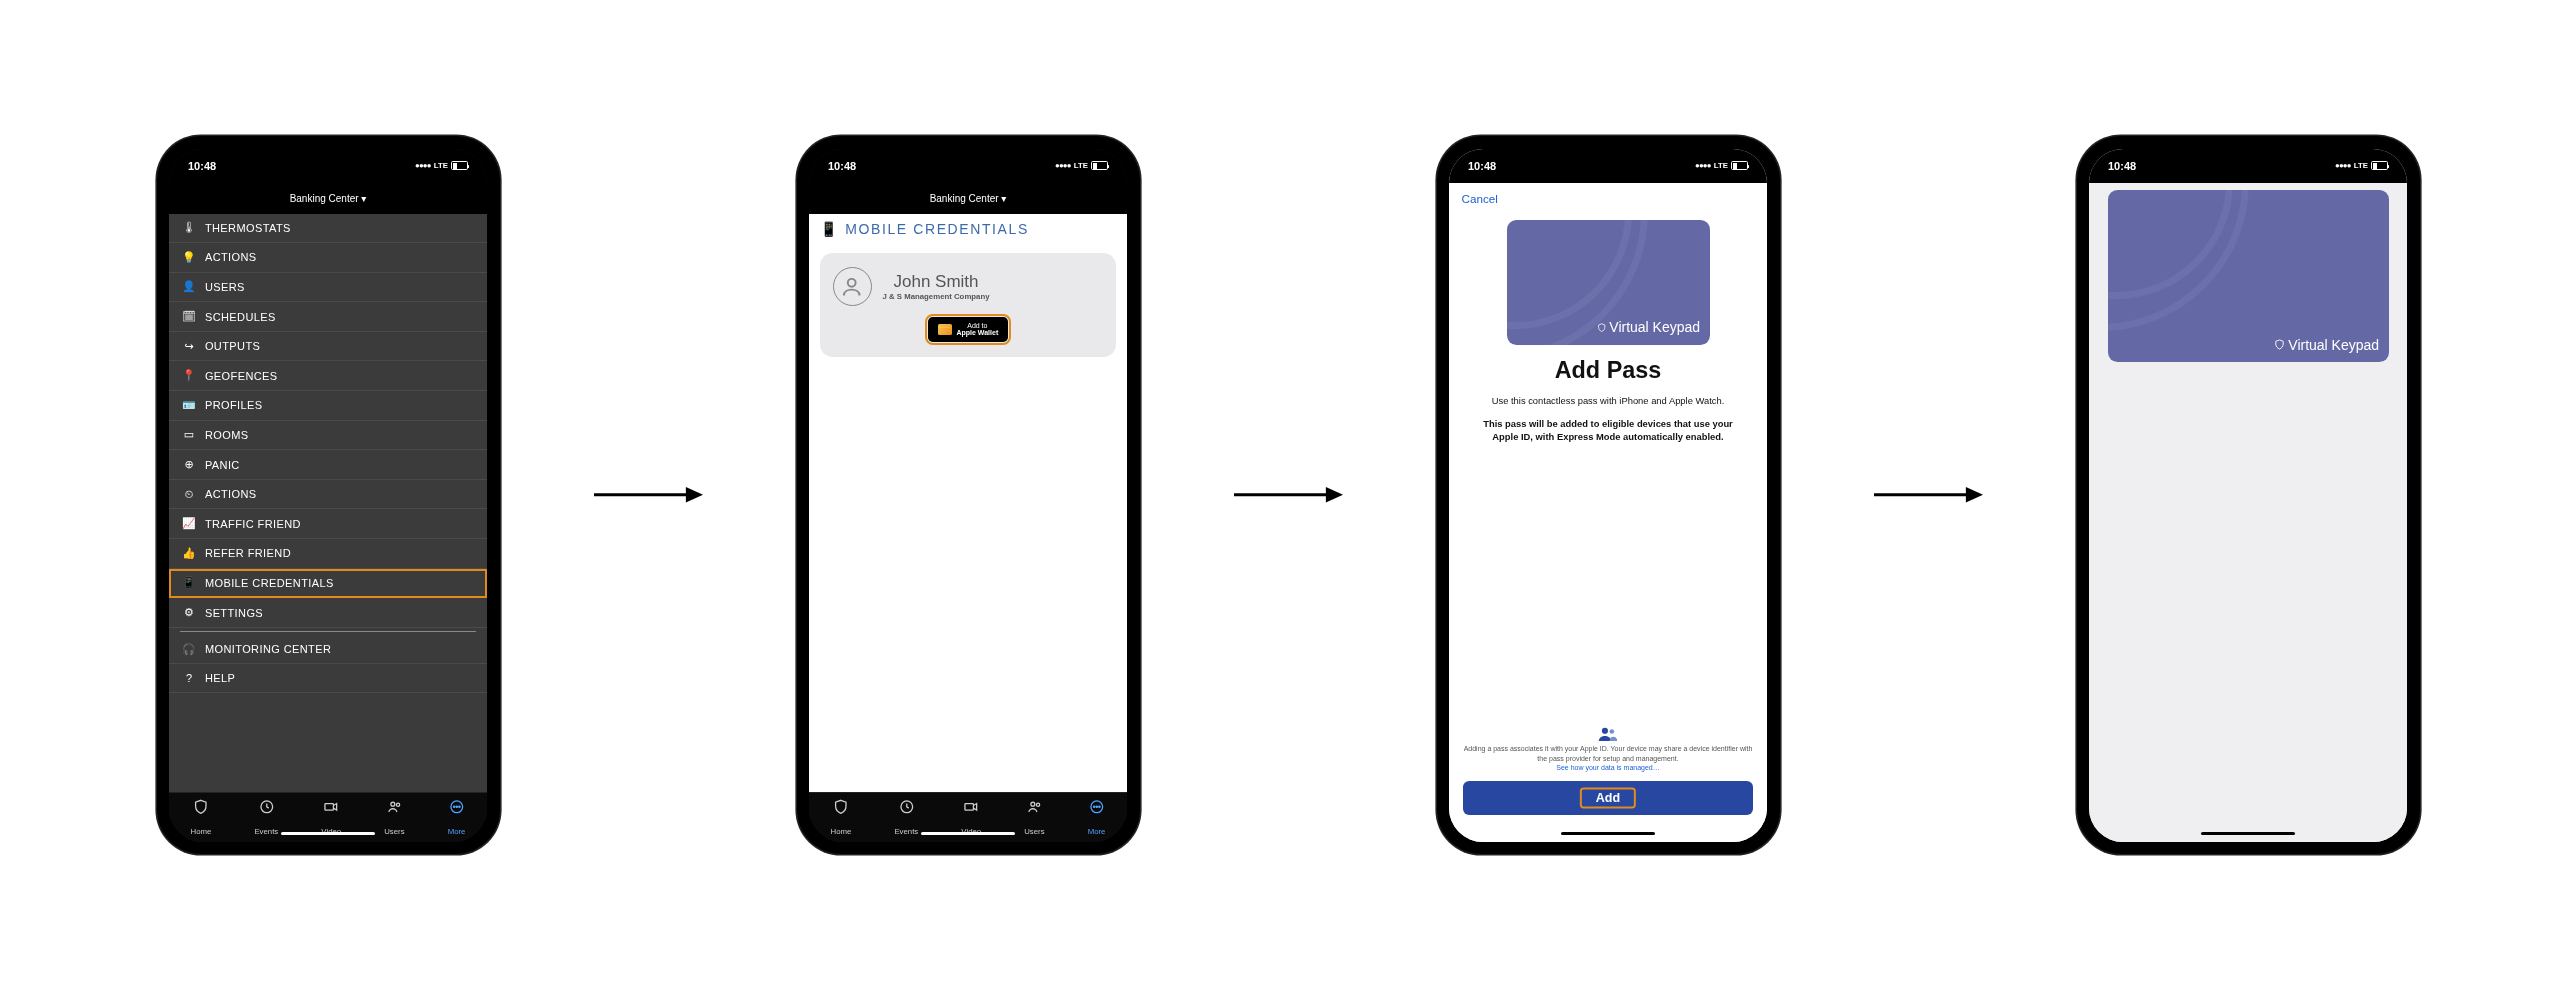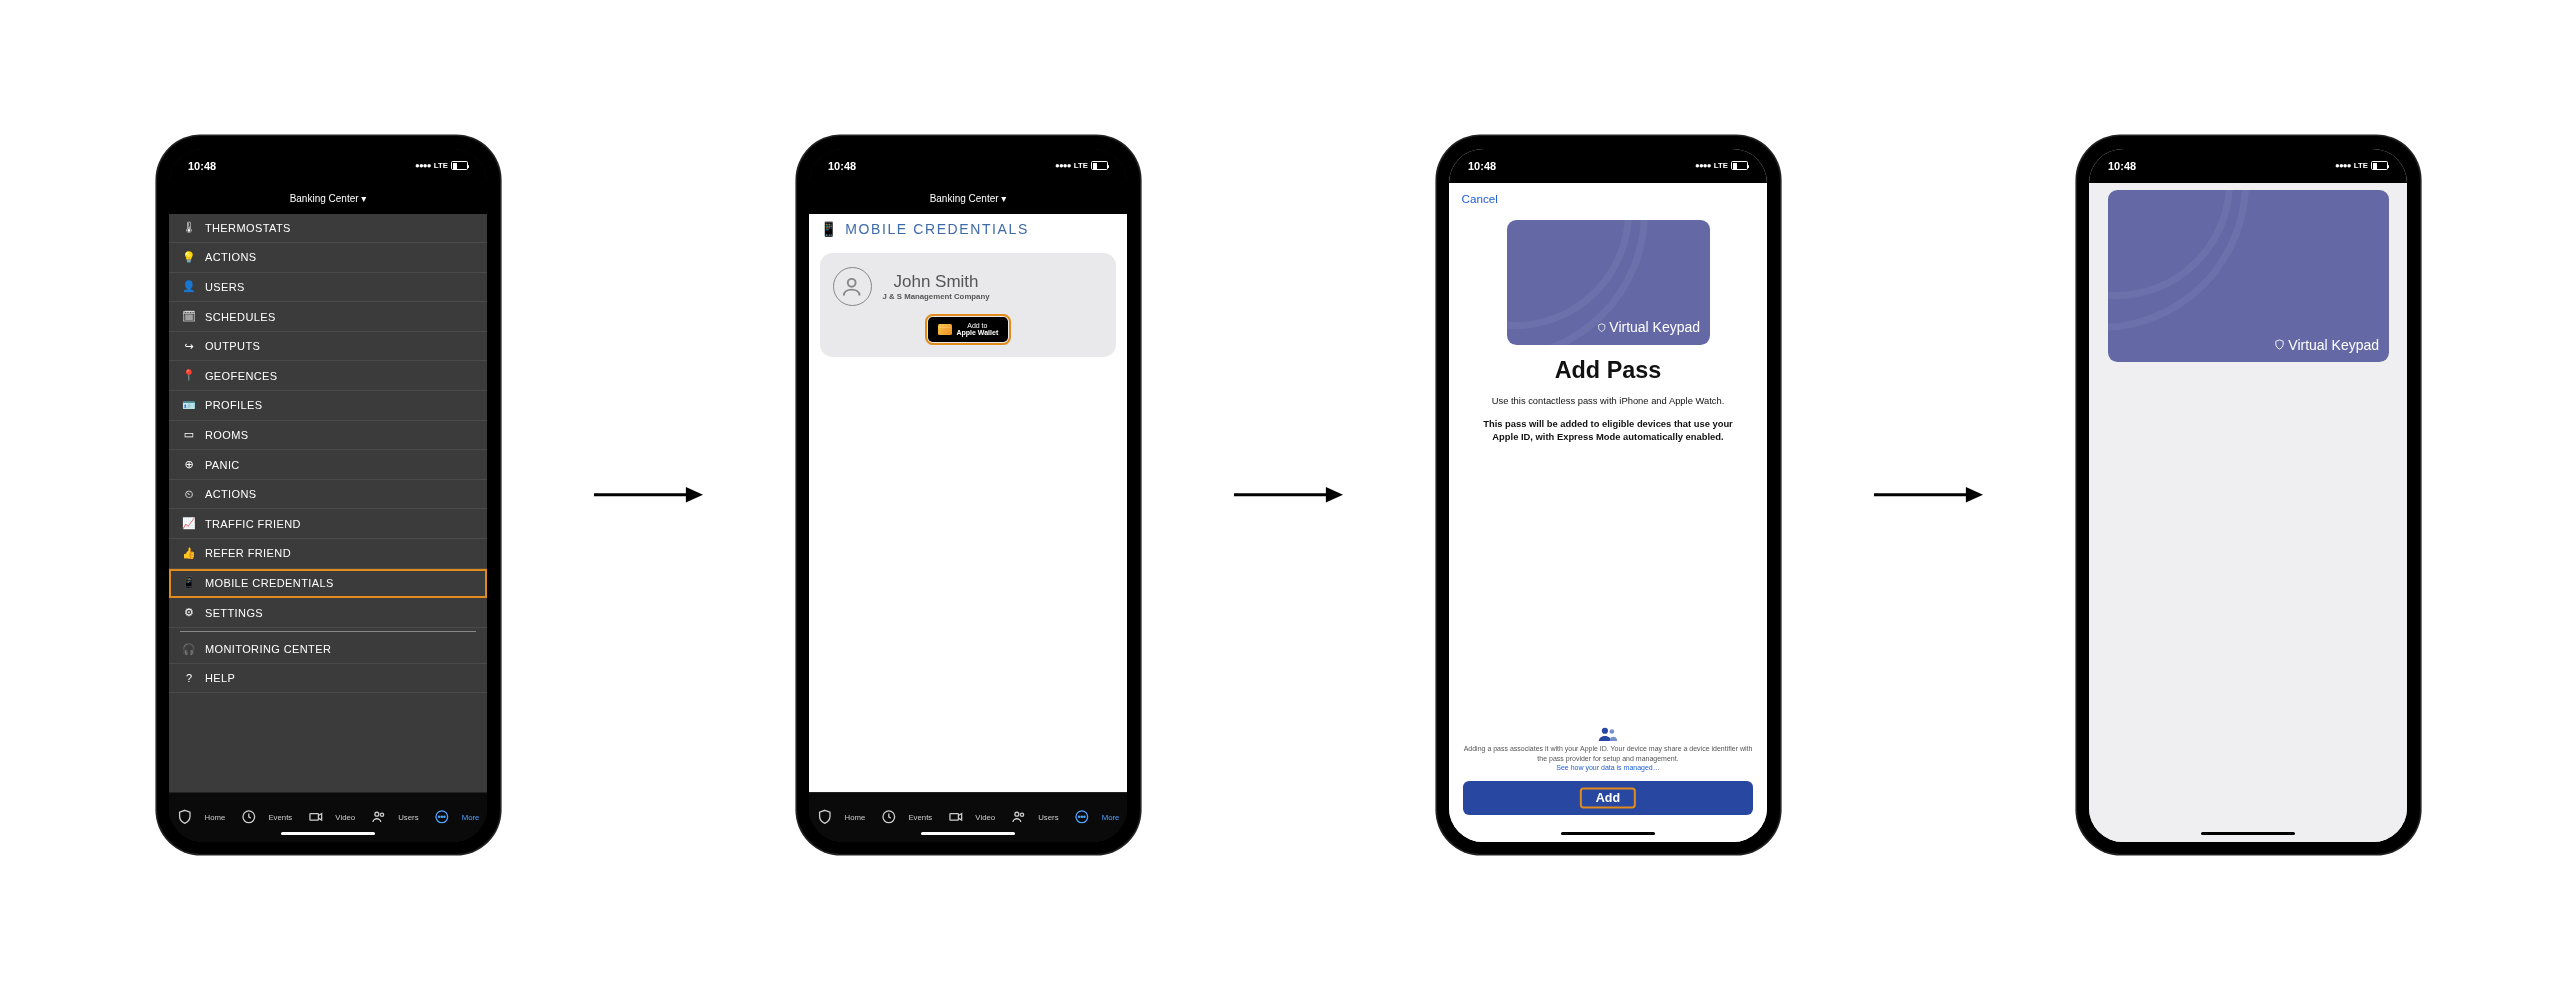--- a/index.html
+++ b/index.html
@@ -82,21 +82,21 @@
     font-size:11px; letter-spacing:0.4px;
   }
   .menu-item .ico { width:12.5px; display:flex; justify-content:center; }
   .menu-item.hl { outline:2.3px solid #e08b1c; outline-offset:-2.3px; }
   .separator { height:0.8px; background:#888; margin:3.1px 11px; }
   .tabbar {
     height:50px; background:#0a0a0a;
     display:flex; justify-content:space-around; align-items:center;
     border-top:0.8px solid #222;
   }
-  .tab { display:flex; flex-direction:row; align-items:center; gap:11px; font-size:7.8px; color:#ccc; }
+  .tab { display:flex; flex-direction:column; align-items:center; gap:11px; font-size:7.8px; color:#ccc; }
   .tab .tico { width:17px; height:17px; display:flex; align-items:center; justify-content:center; border:0.8px solid currentColor; border-radius:50%; font-size:9.4px;}
   .tab.shield .tico { border:none; }
   .tab.active { color:#4da3ff; }
 
   
   .s2body { flex:1; background:#fff; color:#333; }
   .s2head { display:flex; align-items:center; gap:6.2px; padding:7.8px 11px; color:#3d6aa8; font-size:14px; letter-spacing:1.6px; font-weight:400;}
   .card2 {
     margin:7.8px 11px; background:#e9e9eb; border-radius:12.5px; padding:14px 12.5px 15.6px;
     display:flex; flex-direction:column; align-items:center;text-align:center;

